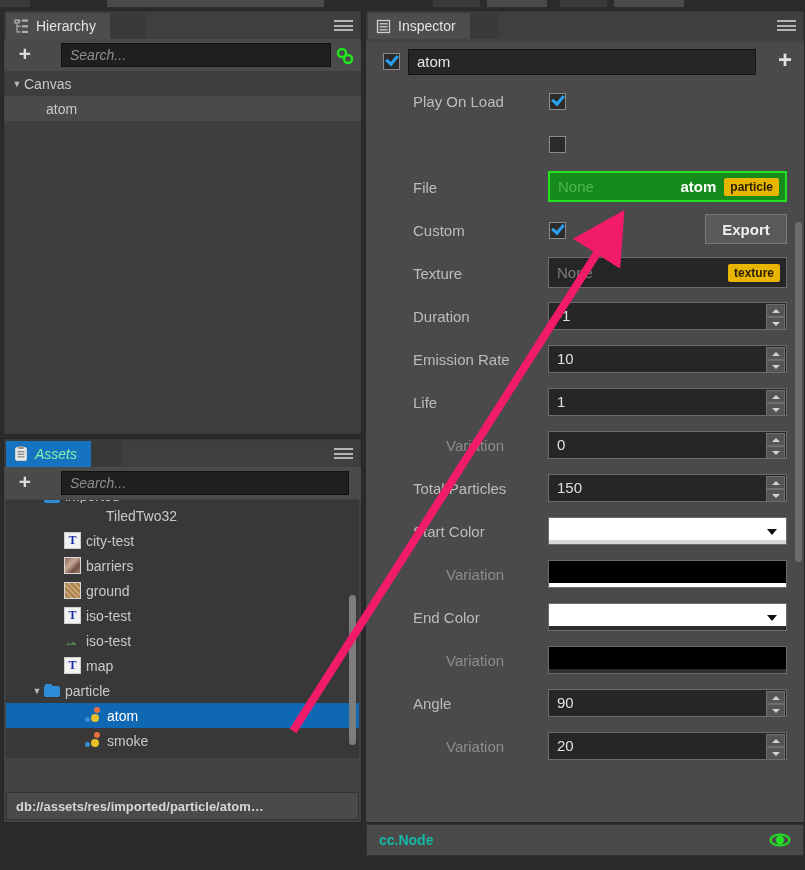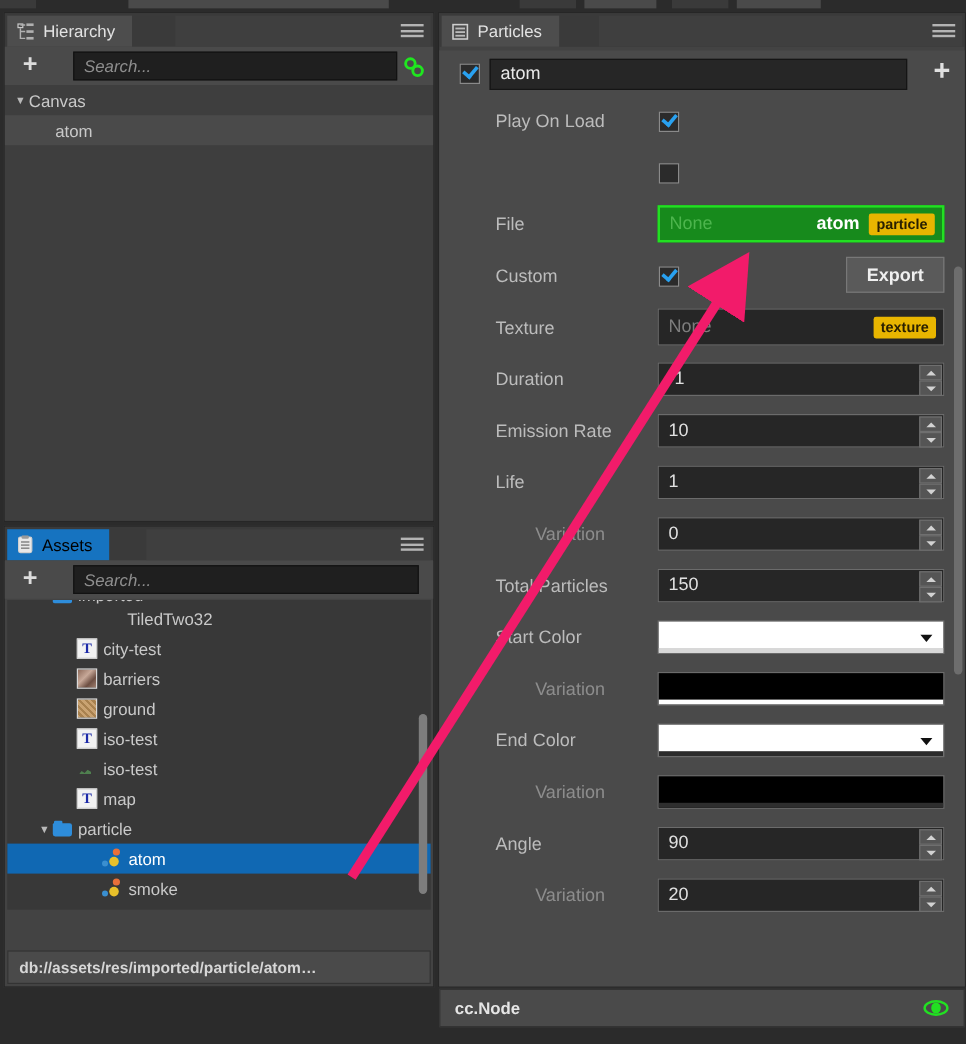--- a/index.html
+++ b/index.html
@@ -19,21 +19,21 @@
 
   
   .panel { position:absolute; background:#434343; border:1px solid #262626; }
   .tabbar { position:relative; height:28px; background:#3a3a3a; }
   .tab {
     position:absolute; left:2px; top:2px; height:26px;
     display:flex; align-items:center; gap:7px;
     padding:0 14px 0 8px; background:#4d4d4d;
     color:#e2e2e2; font-size:14px;
   }
-  .tab.active-blue { background:#1673c0; color:#000000; }
+  .tab.active-blue { background:#1673c0; color:#86efac;font-style:italic; }
   .tabfill { position:absolute; top:2px; height:26px; background:#3f3f3f; }
   .hamburger {
     position:absolute; right:8px; top:9px; width:19px; height:11px;
     display:flex; flex-direction:column; justify-content:space-between;
   }
   .hamburger i { display:block; height:2px; background:#b4b4b4; }
 
   
   .ico { display:inline-block; position:relative; }
   .ico-hier { width:15px; height:15px; }
@@ -182,21 +182,21 @@
 
   
   #inspScroll { position:absolute; right:2px; top:180px; width:7px; height:340px; background:#8a8a8a; border-radius:4px; opacity:.55; }
 
   
   #nodeBar {
     position:absolute; left:366px; top:824px; width:438px; height:32px;
     background:#4a4a4a; border:1px solid #333;
     display:flex; align-items:center; padding:0 12px;
   }
-  #nodeBar .t { color:#e5e5e5; font-size:14px; font-weight:bold; }
+  #nodeBar .t { color:#14b8a6; font-size:14px; font-weight:bold; }
   .eyeico { margin-left:auto; width:22px; height:14px; cursor:pointer; }
 
   #arrowSvg { position:absolute; left:0; top:0; width:805px; height:870px; pointer-events:none; }
 </style>
 </head>
 <body>
 
 <div id="topstrip">
   <div class="tbfrag dark" style="left:0;width:30px;"></div>
   <div class="tbfrag" style="left:107px;width:217px;"></div>
@@ -364,21 +364,21 @@
   <div class="tabbar">
     <div class="tab">
       <span class="ico ico-insp">
         <svg width="15" height="15" viewBox="0 0 15 15">
           <rect x="1.5" y="1.5" width="12" height="12" fill="none" stroke="#cfcfcf" stroke-width="1.3"></rect>
           <rect x="3.5" y="4" width="8" height="1.5" fill="#bbb"></rect>
           <rect x="3.5" y="7" width="8" height="1.5" fill="#bbb"></rect>
           <rect x="3.5" y="10" width="8" height="1.5" fill="#bbb"></rect>
         </svg>
       </span>
-      <span>Particles</span>
+      <span>Inspector</span>
     </div>
     <div class="tabfill" style="left:133px;width:303px;"></div>
     <div class="hamburger">
         <i></i>
         <i></i>
         <i></i>
       </div>
   </div>
 </div>
 

